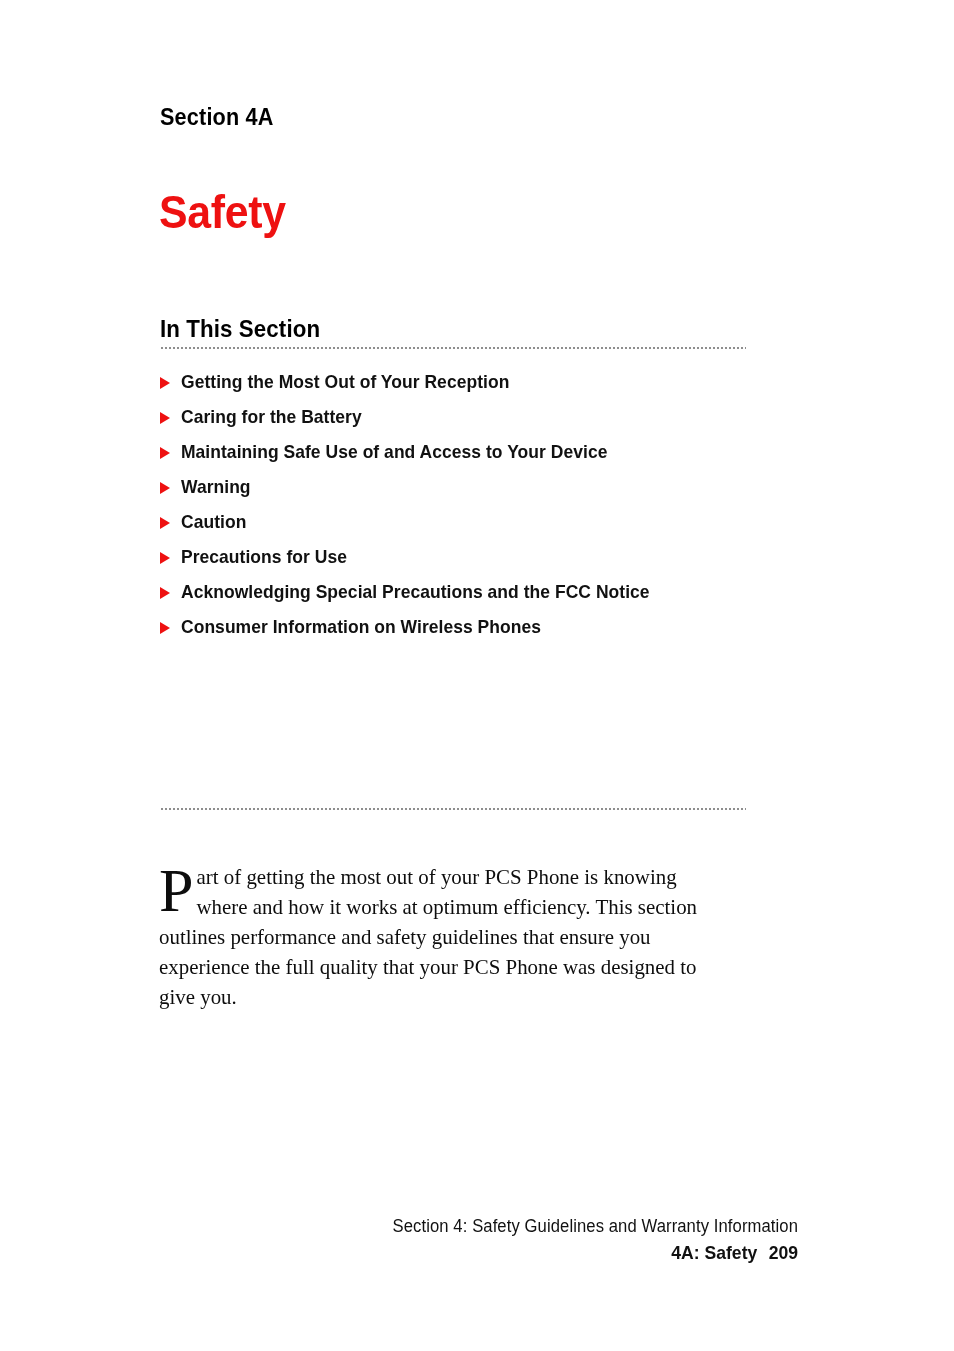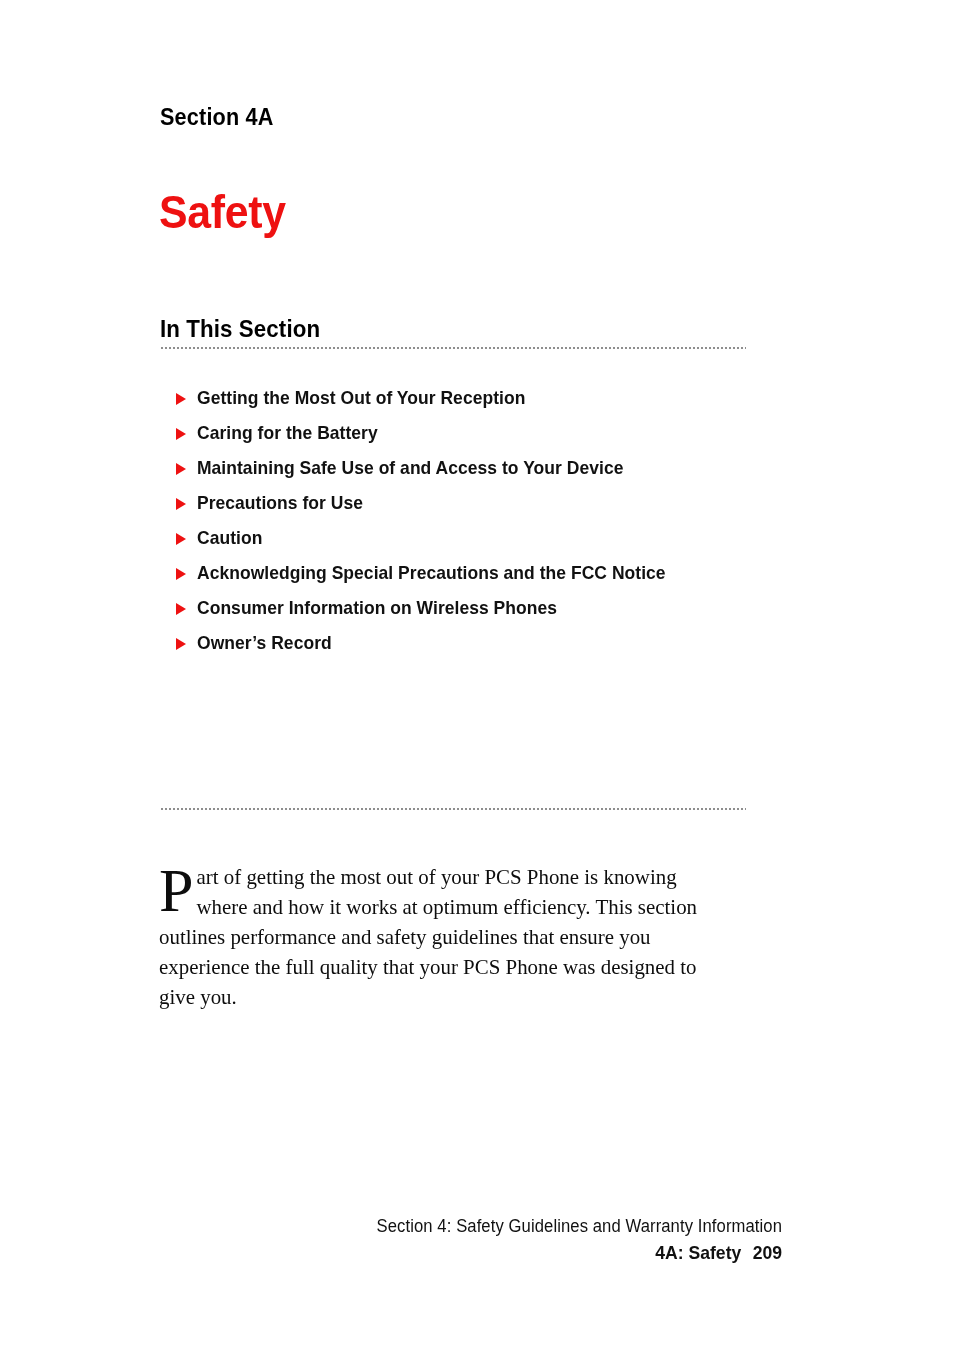--- a/index.html
+++ b/index.html
@@ -76,21 +76,21 @@
   }
   .divider-top { top: 347px; }
   .divider-bottom { top: 808px; }
 
   
   .toc-list {
     position: absolute;
     left: 160px;
     top: 370px;
     width: 620px;
-    margin: 16px;
+    margin: 0;
     padding: 0;
     list-style: none;
   }
   .toc-item {
     position: relative;
     height: 35px;
     line-height: 24px;
     padding-left: 21px;
     font-family: "Liberation Sans", sans-serif;
     font-weight: bold;
@@ -139,21 +139,21 @@
   }
   .intro .bodytext {
     display: block;
     transform: scaleX(0.95);
     transform-origin: left top;
   }
 
   
   .footer {
     position: absolute;
-    left: 182px;
+    left: 198px;
     top: 1214px;
     width: 600px;
     text-align: right;
     font-family: "Liberation Sans", sans-serif;
     color: #111111;
   }
   .footer-line1 {
     font-size: 17.5px;
     font-weight: normal;
     letter-spacing: 0.1px;
@@ -196,37 +196,37 @@
     <li class="toc-item">
       <span class="bullet"></span>
       <span class="label">Caring for the Battery</span>
     </li>
     <li class="toc-item">
       <span class="bullet"></span>
       <span class="label">Maintaining Safe Use of and Access to Your Device</span>
     </li>
     <li class="toc-item">
       <span class="bullet"></span>
+      <span class="label">Warning</span>
+    </li>
+    <li class="toc-item">
+      <span class="bullet"></span>
+      <span class="label">Caution</span>
+    </li>
+    <li class="toc-item">
+      <span class="bullet"></span>
       <span class="label">Precautions for Use</span>
     </li>
     <li class="toc-item">
       <span class="bullet"></span>
-      <span class="label">Caution</span>
-    </li>
-    <li class="toc-item">
-      <span class="bullet"></span>
       <span class="label">Acknowledging Special Precautions and the FCC Notice</span>
     </li>
     <li class="toc-item">
       <span class="bullet"></span>
       <span class="label">Consumer Information on Wireless Phones</span>
-    </li>
-    <li class="toc-item">
-      <span class="bullet"></span>
-      <span class="label">Owner’s Record</span>
     </li>
   </ul>
 
   <div class="divider divider-bottom"></div>
 
   <div class="intro">
     <span class="dropcap">P</span>
     <span class="bodytext">art of getting the most out of your PCS Phone is knowing where and how it works at optimum efficiency. This section outlines performance and safety guidelines that ensure you experience the full quality that your PCS Phone was designed to give you.</span>
   </div>
 

